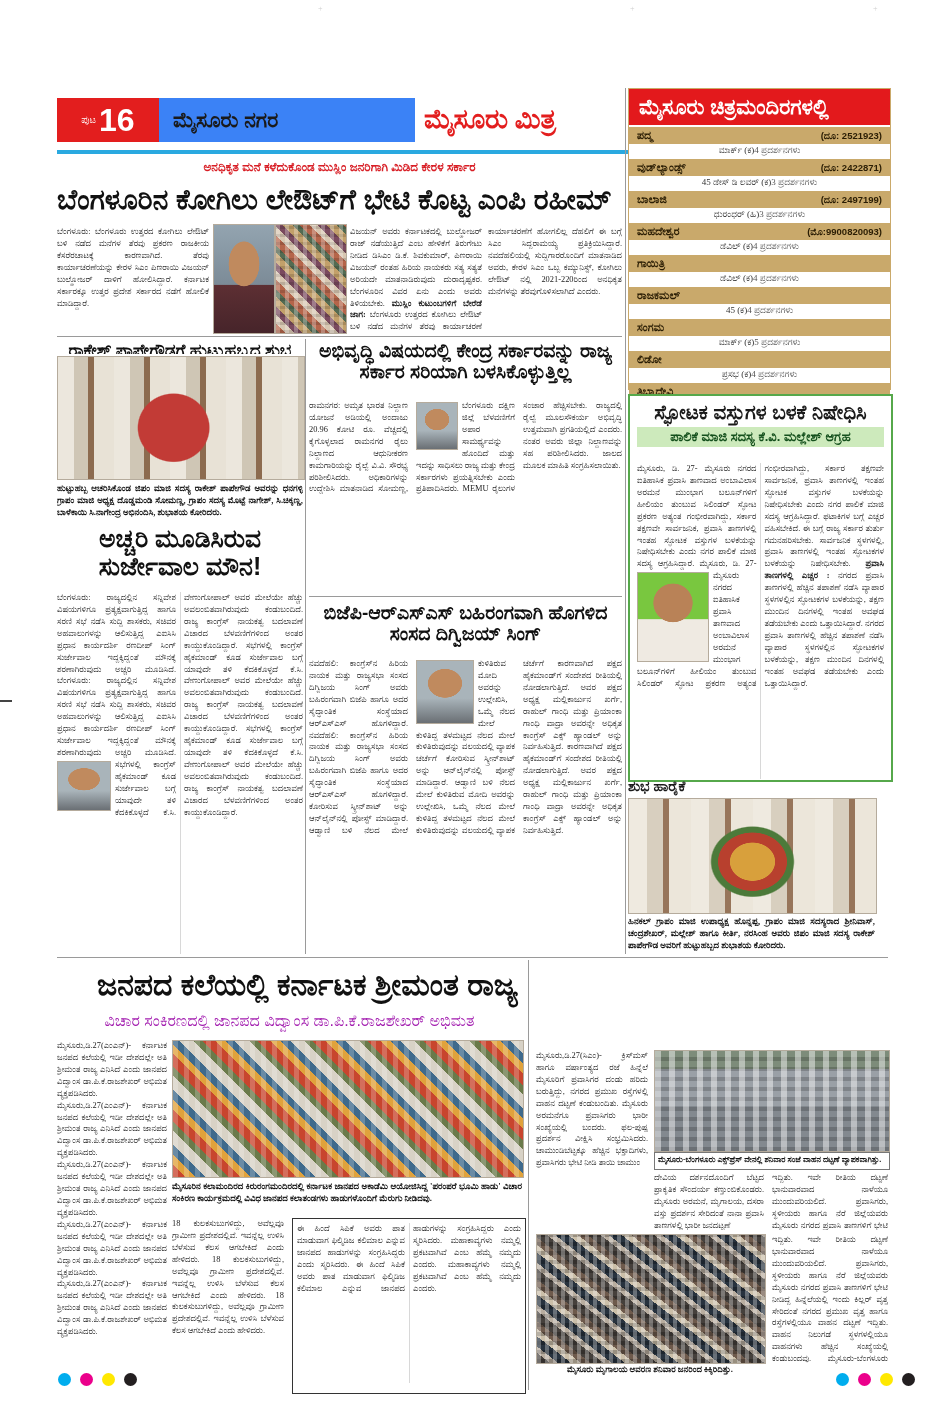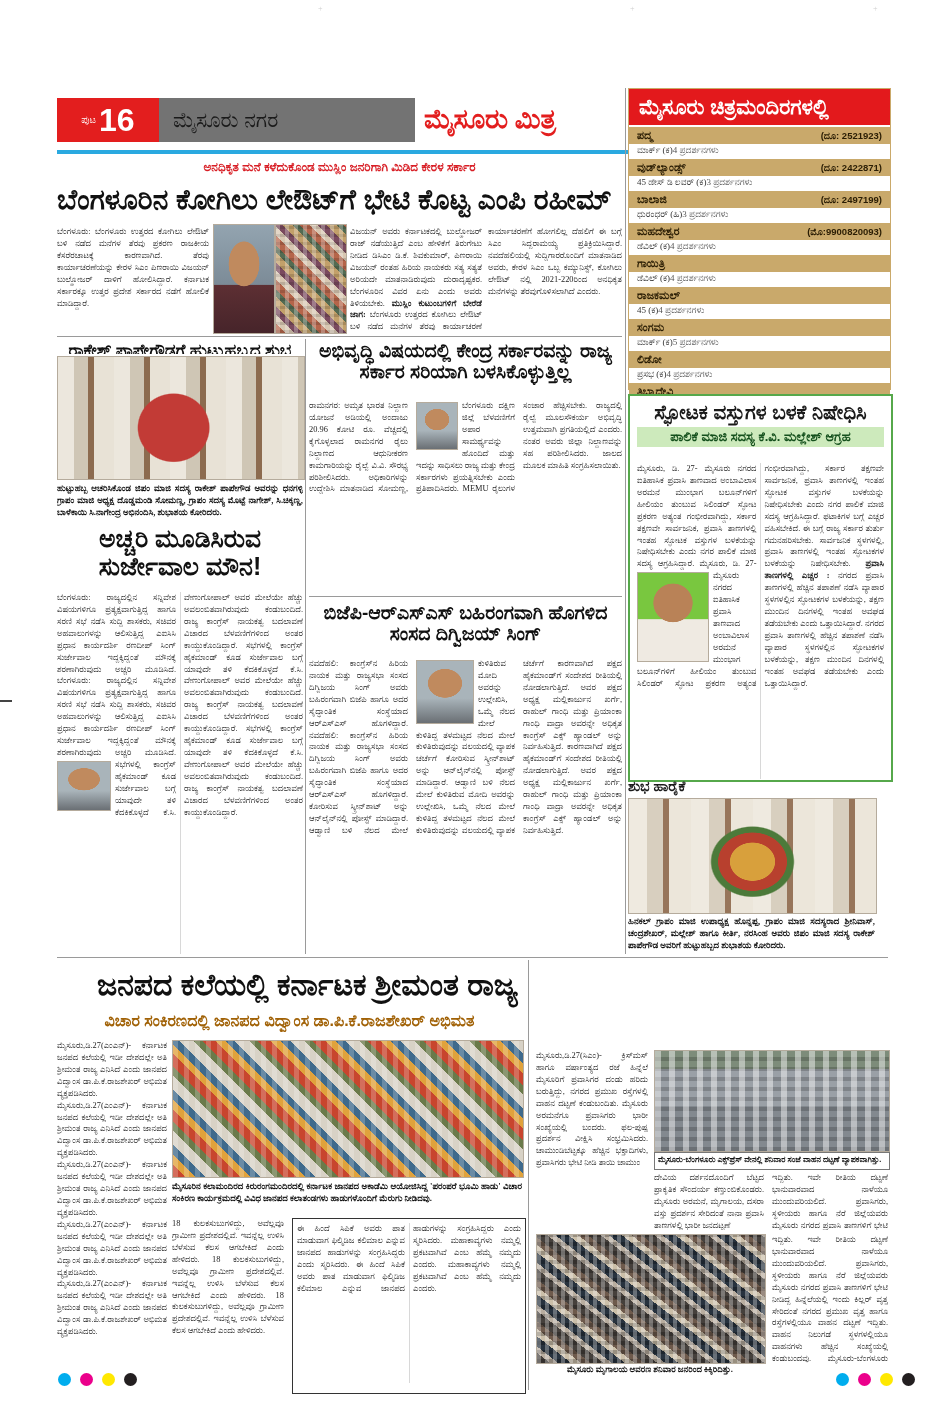--- a/index.html
+++ b/index.html
@@ -5,31 +5,31 @@
   html,body{margin:0;padding:0;background:#ffffff;}
   #page{position:relative;width:945px;height:1424px;background:#fff;margin:0 auto;
         font-family:"Liberation Serif", serif;color:#1a1a1a;overflow:hidden;}
   .abs{position:absolute;}
   .nowrapclip{overflow:hidden;}
 
   
   .pagenum-box{background:#e31e1e;color:#fff;display:flex;align-items:center;justify-content:center;gap:3px;}
   .pagenum-box .small{font-size:10px;font-family:"Liberation Sans",sans-serif;}
   .pagenum-box .big{font-size:32px;font-weight:bold;font-family:"Liberation Sans",sans-serif;line-height:1;}
-  .section-band{background:#737373;display:flex;align-items:center;padding-left:14px;
-                font-size:21px;font-weight:normal;font-family:"Liberation Sans",sans-serif;}
+  .section-band{background:#3b82f6;display:flex;align-items:center;padding-left:14px;
+                font-size:21px;font-weight:bold;font-family:"Liberation Sans",sans-serif;}
   .masthead{color:#e31e1e;font-size:27px;font-weight:bold;text-align:center;
             font-family:"Liberation Serif",serif;}
   .edition-date{font-size:15px;font-weight:bold;text-align:right;font-family:"Liberation Sans",sans-serif;}
   .blue-rule{background:#2aa9e0;}
 
   
   .kicker{color:#d81f26;font-weight:bold;font-family:"Liberation Sans",sans-serif;text-align:center;}
   .headline{font-weight:bold;color:#111;font-family:"Liberation Sans",sans-serif;line-height:1.12;}
-  .subhead-red{color:#a16207;font-weight:bold;font-family:"Liberation Sans",sans-serif;text-align:center;}
+  .subhead-red{color:#a21caf;font-weight:normal;font-family:"Liberation Sans",sans-serif;text-align:center;}
   .bodytxt{font-size:8.4px;line-height:1.42;text-align:justify;color:#222;}
   .cols2{column-count:2;column-gap:8px;column-rule:1px solid #d8d8d8;}
   .cols3{column-count:3;column-gap:8px;}
   .boldrun{font-weight:bold;}
   .caption{font-size:8.6px;font-weight:bold;line-height:1.4;text-align:justify;color:#111;}
   .caption.center{text-align:center;}
   .rule-h{background:#9a9a9a;height:1px;}
   .rule-v{background:#9a9a9a;width:1px;}
 
   
@@ -70,21 +70,21 @@
      linear-gradient(180deg,#a9b4ba 0 60%,#6a6f74 100%);display:inline-block;}
   .inline-ph{float:left;margin:2px 4px 2px 0;}
 
   
   .cine{border:1px solid #caa96a;}
   .cine-head{background:#e3191c;color:#fff;font-weight:bold;font-size:21px;
              font-family:"Liberation Sans",sans-serif;display:flex;align-items:center;padding-left:10px;}
   .cine-row-theatre{background:#c9a96b;color:#2a1d04;font-weight:bold;display:flex;
              justify-content:space-between;align-items:center;padding:2px 8px;
              font-size:11px;font-family:"Liberation Sans",sans-serif;border-top:2px solid #fff;}
-  .cine-row-film{background:#fff;color:#333;display:flex;justify-content:flex-start;
+  .cine-row-film{background:#fff;color:#333;display:flex;justify-content:center;
              align-items:center;padding:1px 8px;font-size:9px;}
   .cine-row-theatre .phone{font-size:9.5px;}
   .cine-row-film .shows{color:#555;}
 
   
   .greenbox{border:2px solid #56a84b;background:#fff;padding:5px 7px;}
   .greenbox .gb-head{font-size:20px;font-weight:bold;text-align:center;
              font-family:"Liberation Sans",sans-serif;line-height:1.15;}
   .greenbox .gb-sub{background:#cdeabc;color:#14501c;font-weight:bold;font-size:13px;
              text-align:center;font-family:"Liberation Sans",sans-serif;padding:2px 0;margin-top:3px;}

